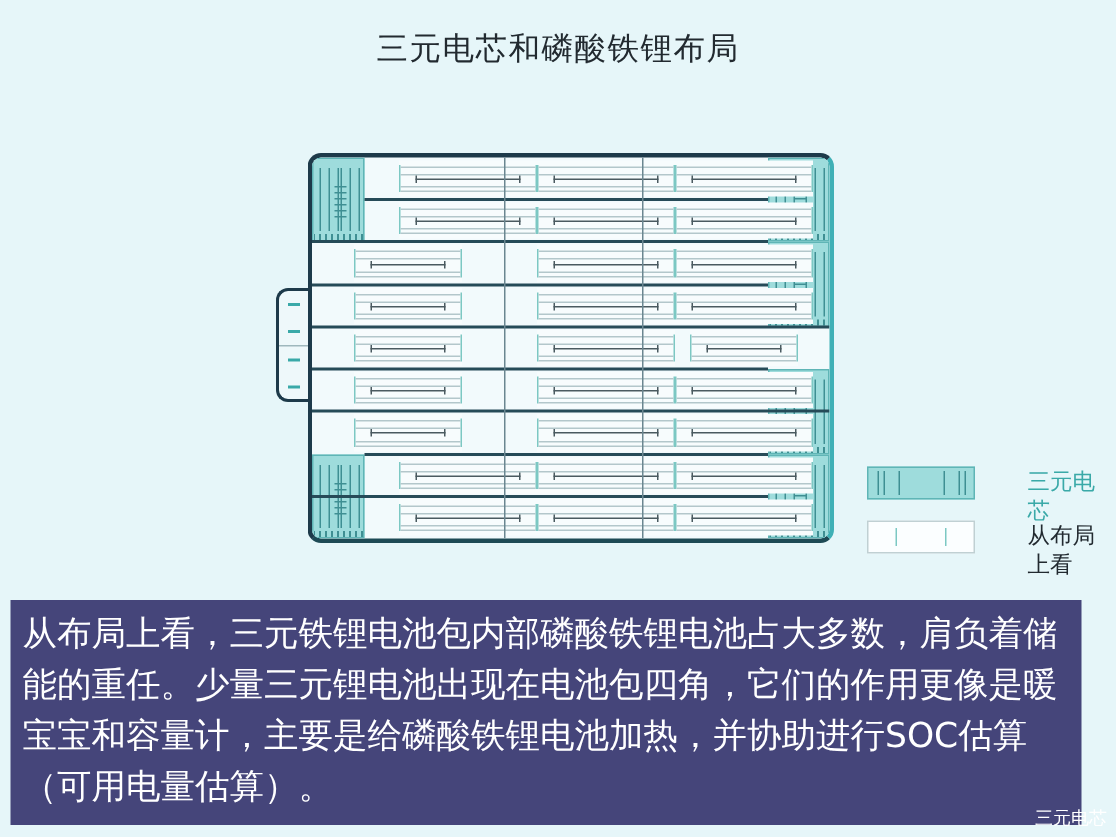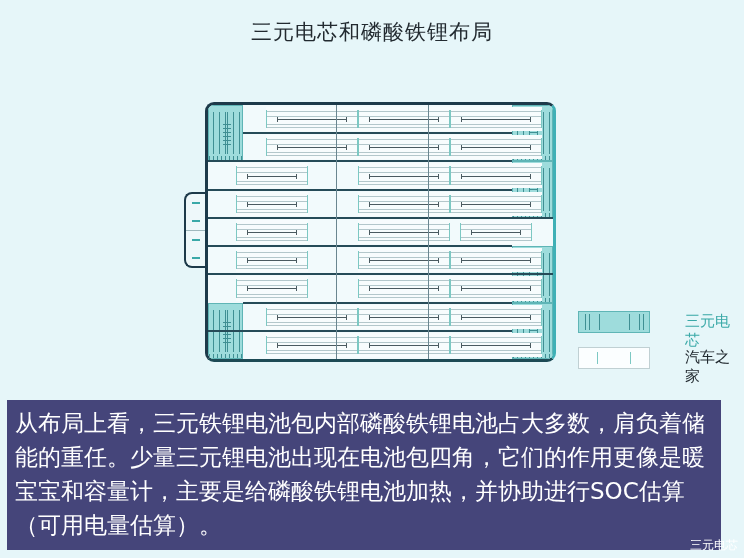--- a/index.html
+++ b/index.html
@@ -438,18 +438,18 @@
   <span class="stripe" style="left:20px"></span>
     <span class="stripe" style="left:50px"></span>
   <span class="stripe" style="left:60px"></span>
     <span class="stripe" style="left:64px"></span>
 </div>
 <div class="legend-label" style="top:312px;color:#3aa9a8">三元电芯</div>
 
 <div class="legend-lfp">
     <span class="l"></span>
   </div>
-<div class="legend-label" style="top:348px;color:#222a30">汽车之家</div>
+<div class="legend-label" style="top:348px;color:#222a30">从布局上看</div>
 
 <div class="panel">
   <p>从布局上看，三元铁锂电池包内部磷酸铁锂电池占大多数，肩负着储能的重任。少量三元锂电池出现在电池包四角，它们的作用更像是暖宝宝和容量计，主要是给磷酸铁锂电池加热，并协助进行SOC估算（可用电量估算）。</p>
 </div>
 <div class="watermark">三元电芯</div>
 
 </body></html>

